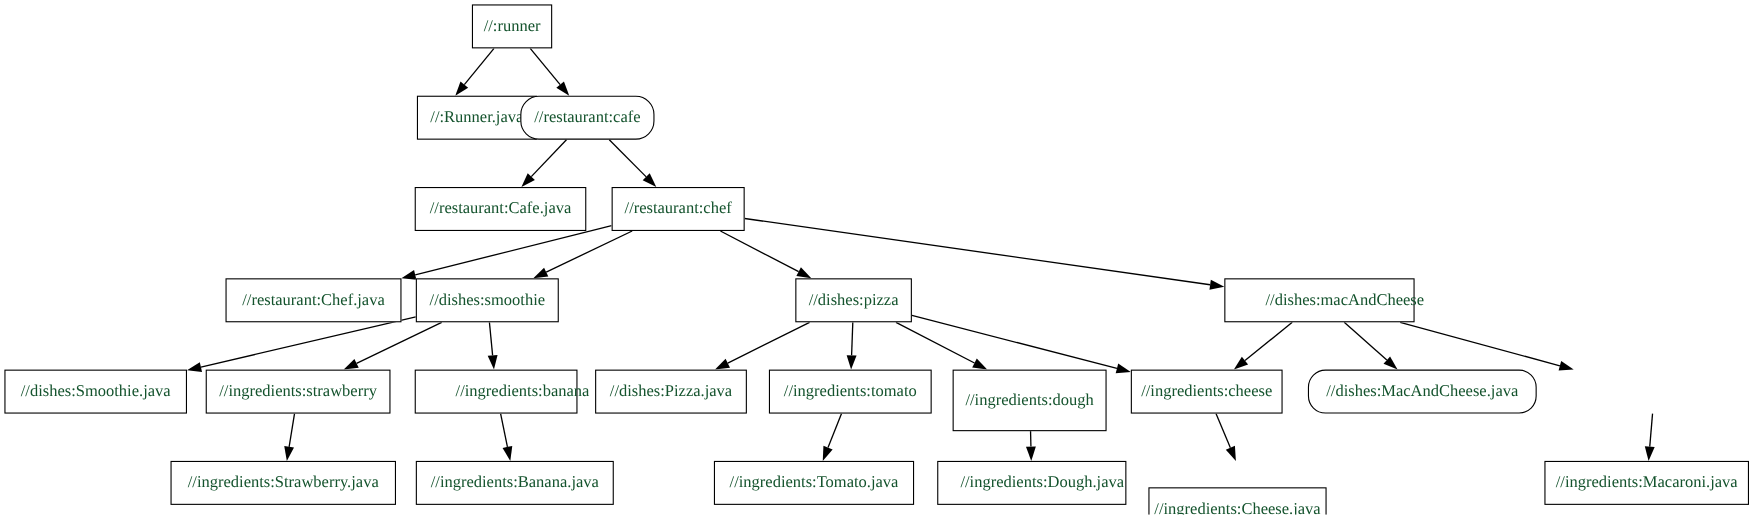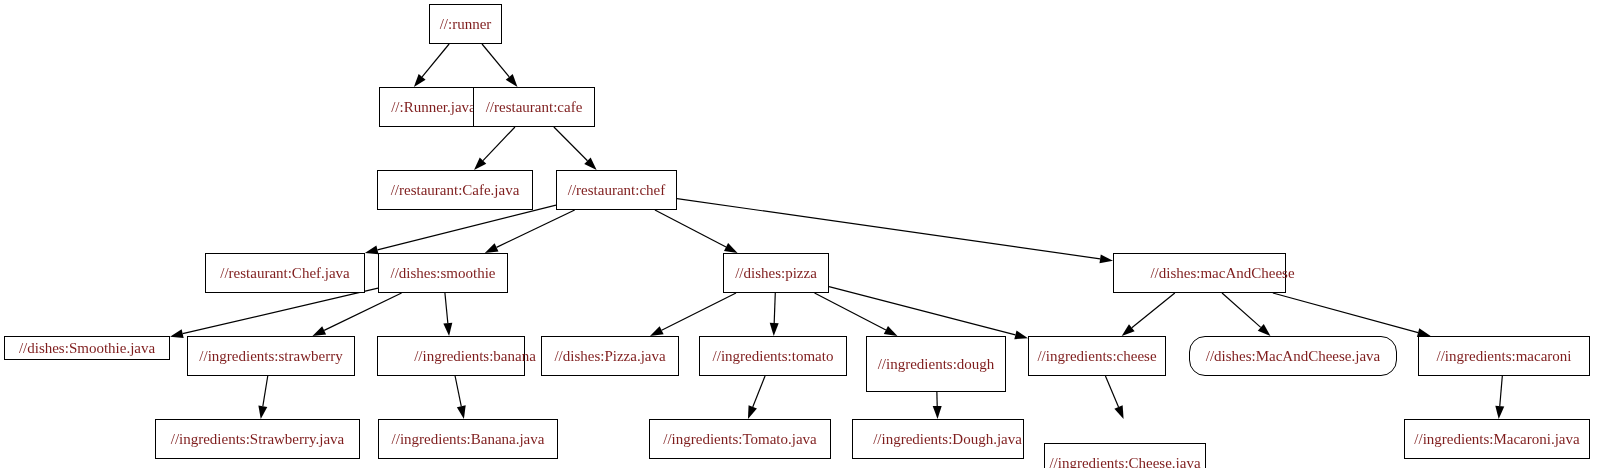--- a/index.html
+++ b/index.html
@@ -24,21 +24,21 @@
   }
   .node {
     position: absolute;
     box-sizing: border-box;
     background: #ffffff;
     border: 1px solid #000000;
     display: flex;
     align-items: center;
     justify-content: center;
     font-size: 15px;
-    color: #7f1d1d;
+    color: #14532d;
     white-space: nowrap;
     line-height: 1;
   }
 </style>
 </head>
 <body>
 
 <div id="canvas" style="background: rgb(255, 255, 255);">
   <svg id="edge-layer" xmlns="http://www.w3.org/2000/svg" viewBox="0 0 1600 468">
       <g>
@@ -134,35 +134,34 @@
         <polygon points="1430.6265060240964,336 1416.9006761120484,336.92281808907757 1419.2675262838627,328.2396147479032" fill="#000000"></polygon>
       </g>
       <g>
         <line x1="1502.313253012048" y1="376" x2="1499.7792540288797" y2="406.0459879432848" stroke="#000000" stroke-width="1.2"></line>
         <polygon points="1498.686746987952,419 1495.2951729323245,405.6678124291175 1504.2633351254349,406.4241634574521" fill="#000000"></polygon>
       </g>
     </svg>
 
 <div class="node" style="left: 429px; top: 4px; width: 73px; height: 40px; background: rgb(255, 255, 255); border-color: rgb(0, 0, 0);">//:runner</div>
     <div class="node" style="left: 343px; top: 87px; width: 109px; height: 40px; background: rgb(255, 255, 255); border-color: rgb(0, 0, 0); margin-left: 36px;">//:Runner.java</div>
-    <div class="node" style="left: 473px; top: 87px; width: 122px; height: 40px; background: rgb(255, 255, 255); border-color: rgb(0, 0, 0);">//restaurant:cafe</div>
+    <div class="node" style="left: 473px; top: 87px; width: 122px; height: 40px; background: rgb(255, 255, 255); border-color: rgb(0, 0, 0); border-radius: 17px;">//restaurant:cafe</div>
     <div class="node" style="left: 377px; top: 170px; width: 156px; height: 40px; background: rgb(255, 255, 255); border-color: rgb(0, 0, 0);">//restaurant:Cafe.java</div>
     <div class="node" style="left: 556px; top: 170px; width: 121px; height: 40px; background: rgb(255, 255, 255); border-color: rgb(0, 0, 0);">//restaurant:chef</div>
     <div class="node" style="left: 205px; top: 253px; width: 160px; height: 40px; background: rgb(255, 255, 255); border-color: rgb(0, 0, 0);">//restaurant:Chef.java</div>
     <div class="node" style="left: 378px; top: 253px; width: 130px; height: 40px; background: rgb(255, 255, 255); border-color: rgb(0, 0, 0);">//dishes:smoothie</div>
     <div class="node" style="left: 723px; top: 253px; width: 106px; height: 40px; background: rgb(255, 255, 255); border-color: rgb(0, 0, 0);">//dishes:pizza</div>
     <div class="node" style="left: 1113px; top: 253px; width: 173px; height: 40px; background: rgb(255, 255, 255); border-color: rgb(0, 0, 0); padding-left: 46px;">//dishes:macAndCheese</div>
-    <div class="node" style="left: 4px; top: 336px; width: 166px; height: 24px; background: rgb(255, 255, 255); border-color: rgb(0, 0, 0); text-align: right;">//dishes:Smoothie.java</div>
+    <div class="node" style="left: 4px; top: 336px; width: 166px; height: 40px; background: rgb(255, 255, 255); border-color: rgb(0, 0, 0); text-align: right;">//dishes:Smoothie.java</div>
     <div class="node" style="left: 187px; top: 336px; width: 168px; height: 40px; background: rgb(255, 255, 255); border-color: rgb(0, 0, 0);">//ingredients:strawberry</div>
     <div class="node" style="left: 377px; top: 336px; width: 148px; height: 40px; background: rgb(255, 255, 255); border-color: rgb(0, 0, 0); padding-left: 48px;">//ingredients:banana</div>
     <div class="node" style="left: 541px; top: 336px; width: 138px; height: 40px; background: rgb(255, 255, 255); border-color: rgb(0, 0, 0);">//dishes:Pizza.java</div>
     <div class="node" style="left: 699px; top: 336px; width: 148px; height: 40px; background: rgb(255, 255, 255); border-color: rgb(0, 0, 0);">//ingredients:tomato</div>
     <div class="node" style="left: 866px; top: 336px; width: 140px; height: 56px; background: rgb(255, 255, 255); border-color: rgb(0, 0, 0);">//ingredients:dough</div>
     <div class="node" style="left: 1028px; top: 336px; width: 138px; height: 40px; background: rgb(255, 255, 255); border-color: rgb(0, 0, 0);">//ingredients:cheese</div>
     <div class="node" style="left: 1189px; top: 336px; width: 208px; height: 40px; background: rgb(255, 255, 255); border-color: rgb(0, 0, 0); border-radius: 16px;">//dishes:MacAndCheese.java</div>
-    <div class="node" style="left: 1418px; top: 336px; width: 172px; height: 40px; background: rgb(255, 255, 255); border-color: rgb(0, 0, 0);">//ingredients:macaroni</div>
     <div class="node" style="left: 155px; top: 419px; width: 205px; height: 40px; background: rgb(255, 255, 255); border-color: rgb(0, 0, 0);">//ingredients:Strawberry.java</div>
     <div class="node" style="left: 378px; top: 419px; width: 180px; height: 40px; background: rgb(255, 255, 255); border-color: rgb(0, 0, 0);">//ingredients:Banana.java</div>
     <div class="node" style="left: 649px; top: 419px; width: 182px; height: 40px; background: rgb(255, 255, 255); border-color: rgb(0, 0, 0);">//ingredients:Tomato.java</div>
     <div class="node" style="left: 852px; top: 419px; width: 172px; height: 40px; background: rgb(255, 255, 255); border-color: rgb(0, 0, 0); padding-left: 19px;">//ingredients:Dough.java</div>
     <div class="node" style="left: 1044px; top: 419px; width: 162px; height: 40px; background: rgb(255, 255, 255); border-color: rgb(0, 0, 0); margin-top: 24px;">//ingredients:Cheese.java</div>
     <div class="node" style="left: 1404px; top: 419px; width: 186px; height: 40px; background: rgb(255, 255, 255); border-color: rgb(0, 0, 0);">//ingredients:Macaroni.java</div>
   </div>
 
 </body></html>

